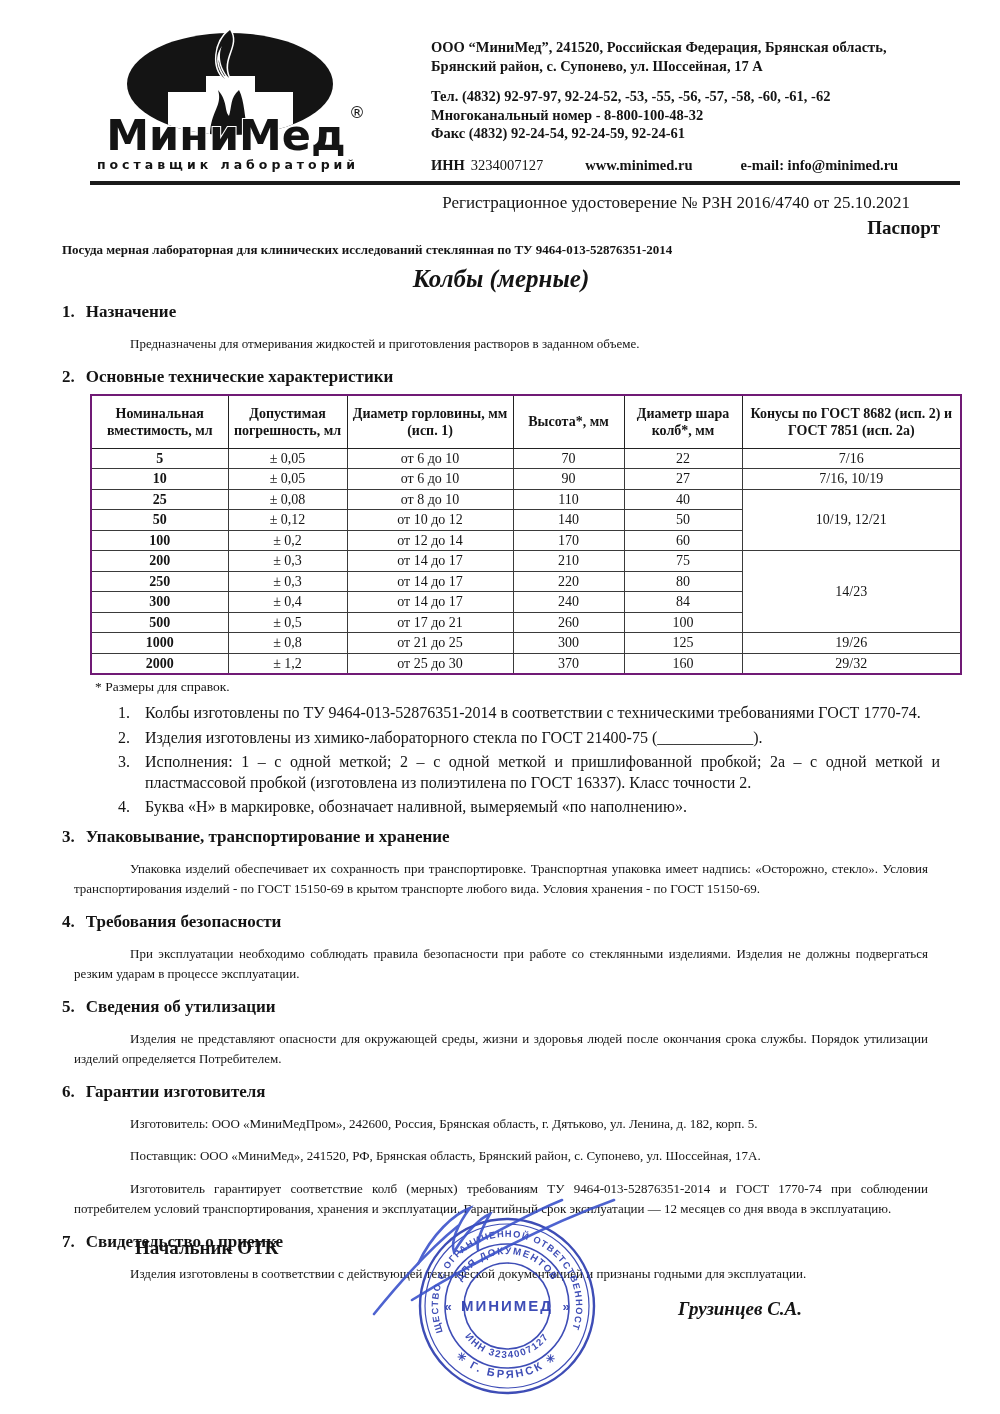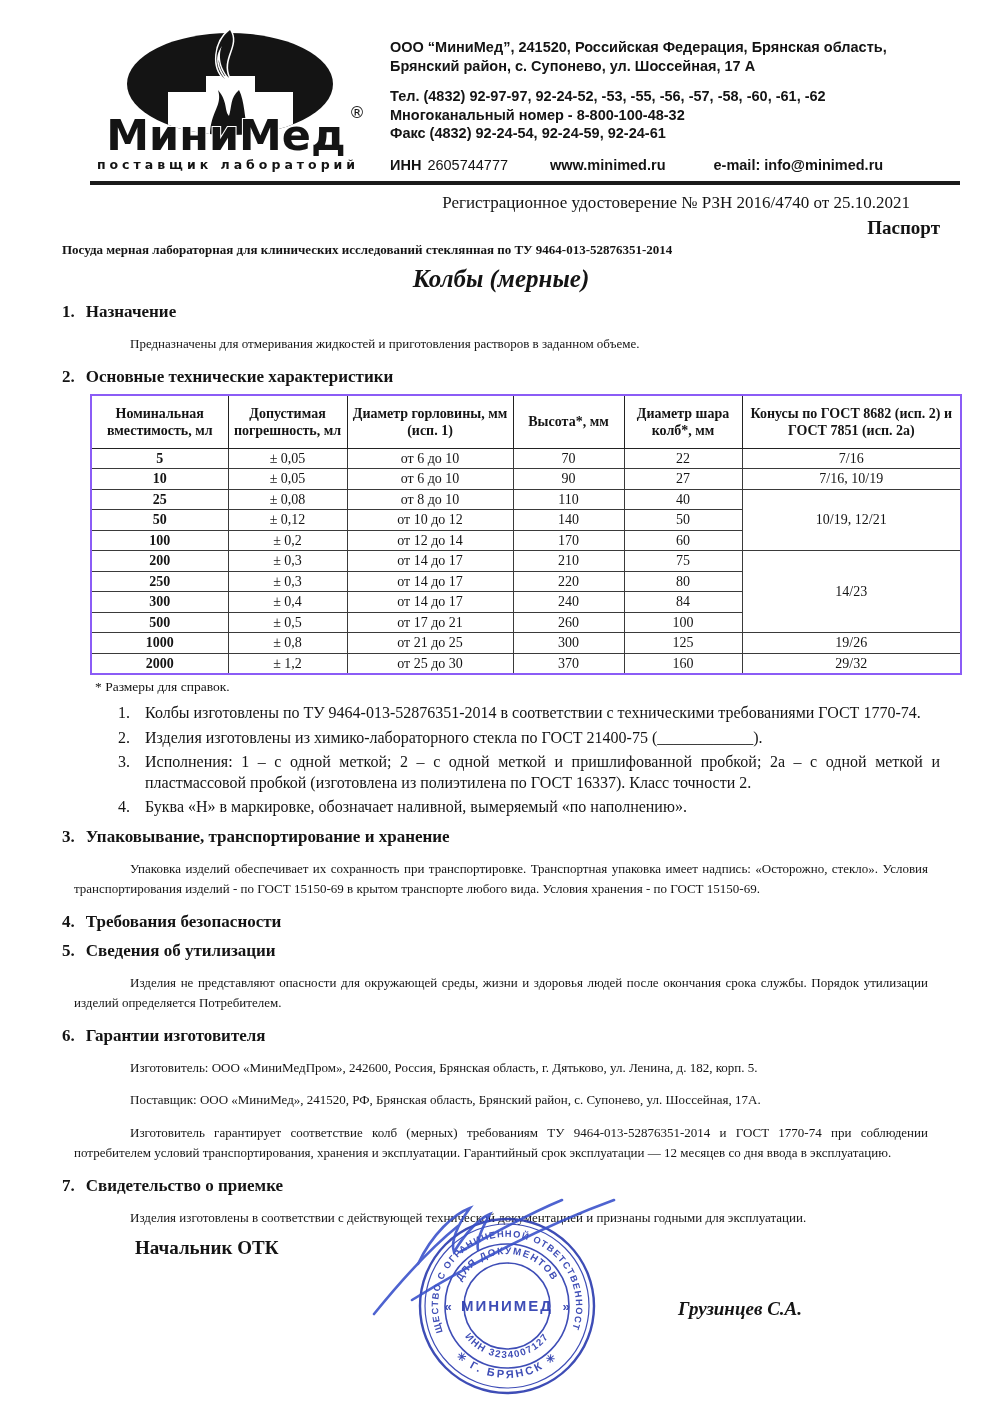--- a/index.html
+++ b/index.html
@@ -6,22 +6,22 @@
   .page{
     position:relative; width:1000px; height:1414px; overflow:hidden;
     background:#fff; box-sizing:border-box;
     padding:26px 60px 0 62px;
     font-family:"Liberation Serif",serif; color:#141414;
   }
   
   .header{display:flex; align-items:flex-start;}
   .logo{margin-left:36px; flex:0 0 auto;}
   .contact{
-    margin-left:20px; padding-top:12px; width:512px;
-    font-family:Liberation Sans, sans-serif; font-weight:bold;
+    margin-left:61px; padding-top:12px; width:512px;
+    font-family:Liberation Serif, serif; font-weight:bold;
     font-size:14.5px; line-height:18.5px;
   }
   .contact .block{margin:0;}
   .contact .sp{height:12px;}
   .inn-row{display:flex; margin-top:13px; align-items:baseline;text-align:right;}
   .inn-num{font-weight:normal; margin-left:6px;}
   .inn-web{margin-left:42px;}
   .inn-mail{margin-left:48px;}
   .rule{height:4px; background:#1a1a1a; width:870px; margin:3px 0 0 28px;}
   
@@ -38,21 +38,21 @@
     margin:7px 0 0 28px; width:870px; font-size:14px;
   }
   .specs th{
     border:1px solid #222; font-weight:bold;
     padding:9px 5px; line-height:17px; text-align:center;
   }
   .specs td{
     border:1px solid #3a3a3a; text-align:center;
     padding:1px 4px; line-height:17.5px;
   }
-  .specs{border:2px solid #8b5cf6;}
+  .specs{border:2px solid #701a75;}
   .specs td.c0{font-weight:bold;}
   .footnote{font-size:13.5px; margin:4px 0 0 33px;}
   
   .notes{margin-top:8px;}
   .note{
     position:relative; padding-left:83px; margin-bottom:4px;
     font-size:16px; line-height:20.5px; text-align:justify;
   }
   .note .n{position:absolute; left:56px; top:0;}
   
@@ -87,21 +87,21 @@
     </div>
     <div class="contact">
       <div class="block">ООО “МиниМед”, 241520, Российская Федерация, Брянская область,</div>
       <div class="block">Брянский район, с. Супонево, ул. Шоссейная, 17 А</div>
       <div class="sp"></div>
       <div class="block">Тел. (4832) 92-97-97, 92-24-52, -53, -55, -56, -57, -58, -60, -61, -62</div>
       <div class="block">Многоканальный номер - 8-800-100-48-32</div>
       <div class="block">Факс (4832) 92-24-54, 92-24-59, 92-24-61</div>
       <div class="inn-row">
         <span>ИНН</span>
-        <span class="inn-num">2605744777</span>
+        <span class="inn-num">3234007127</span>
         <span class="inn-web">www.minimed.ru</span>
         <span class="inn-mail">e-mail: info@minimed.ru</span>
       </div>
     </div>
   </div>
   <div class="rule"></div>
 
   <div class="reg-line">Регистрационное удостоверение № РЗН 2016/4740 от 25.10.2021</div>
   <div class="t-passport">Паспорт</div>
   <div class="t-product">Посуда мерная лабораторная для клинических исследований стеклянная по ТУ 9464-013-52876351-2014</div>
@@ -243,20 +243,21 @@
   </div>
 
   <div class="sec-head">
     <span class="num">3.</span><span>Упаковывание, транспортирование и хранение</span>
   </div>
   <p class="para">Упаковка изделий обеспечивает их сохранность при транспортировке. Транспортная упаковка имеет надпись: «Осторожно, стекло». Условия транспортирования изделий - по ГОСТ 15150-69 в крытом транспорте любого вида. Условия хранения - по ГОСТ 15150-69.</p>
 
   <div class="sec-head">
     <span class="num">4.</span><span>Требования безопасности</span>
   </div>
+  <p class="para">При эксплуатации необходимо соблюдать правила безопасности при работе со стеклянными изделиями. Изделия не должны подвергаться резким ударам в процессе эксплуатации.</p>
 
   <div class="sec-head">
     <span class="num">5.</span><span>Сведения об утилизации</span>
   </div>
   <p class="para">Изделия не представляют опасности для окружающей среды, жизни и здоровья людей после окончания срока службы. Порядок утилизации изделий определяется Потребителем.</p>
 
   <div class="sec-head">
     <span class="num">6.</span><span>Гарантии изготовителя</span>
   </div>
   <p class="para">Изготовитель: ООО «МиниМедПром», 242600, Россия, Брянская область, г. Дятьково, ул. Ленина, д. 182, корп. 5.</p>

